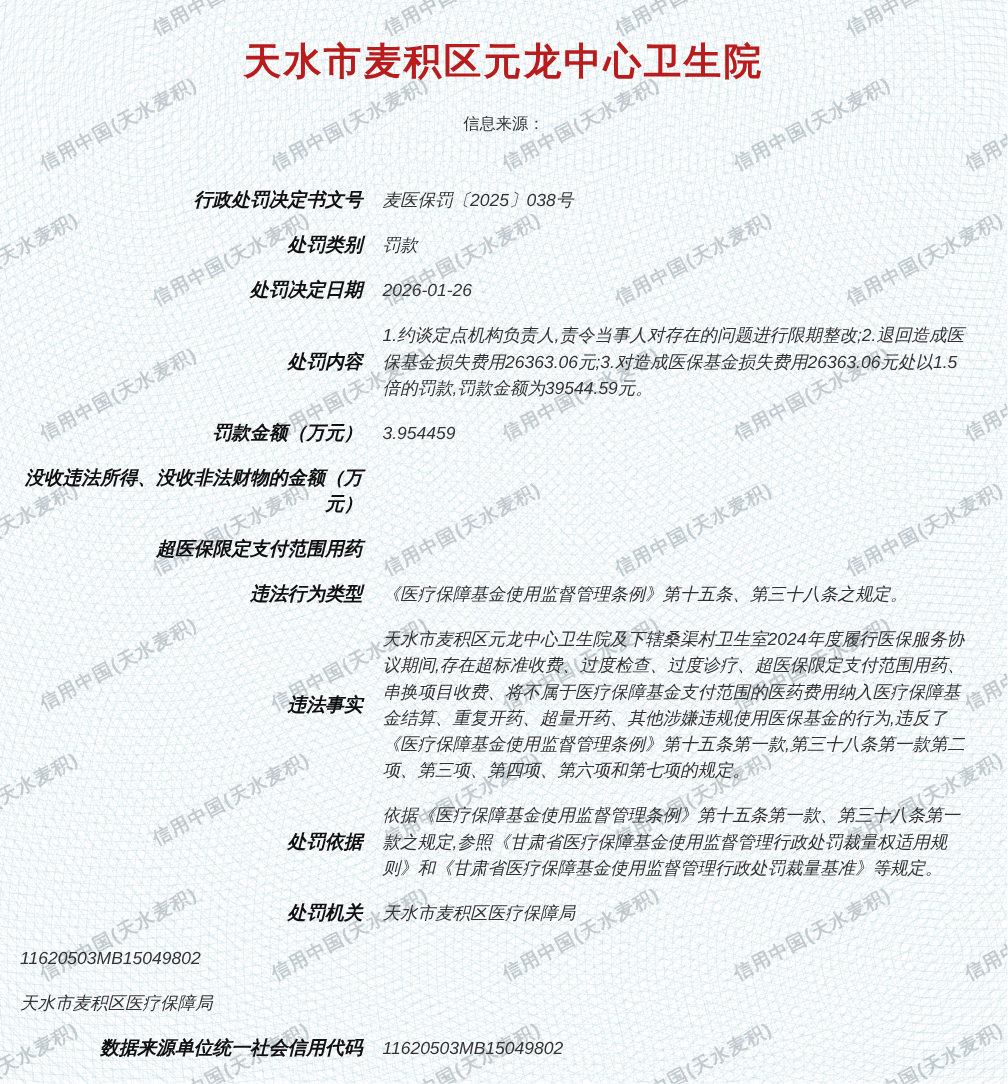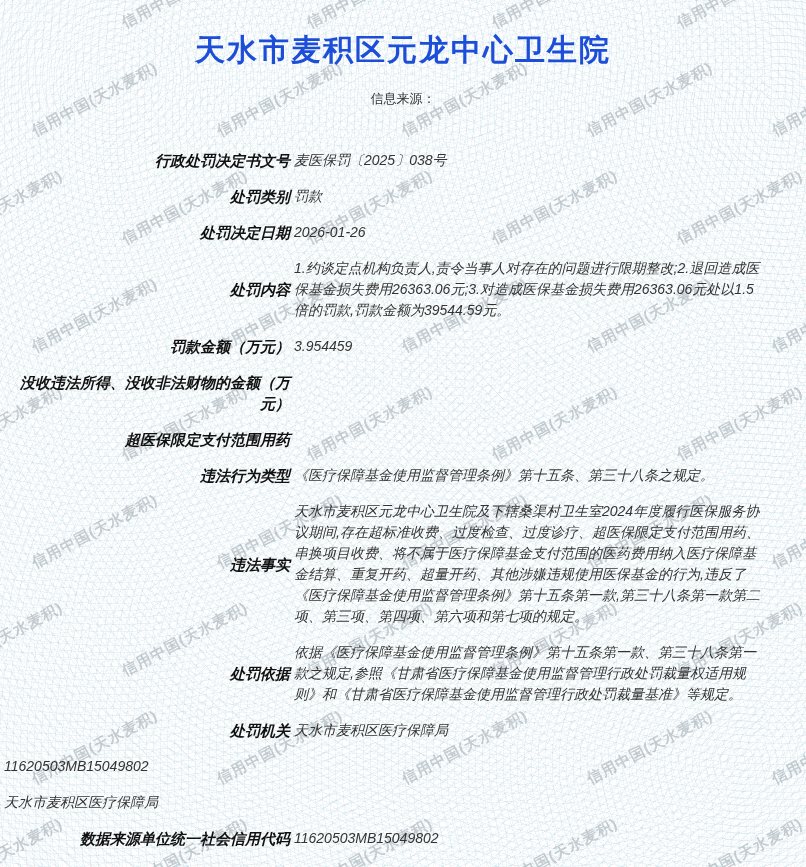--- a/index.html
+++ b/index.html
@@ -32,21 +32,21 @@
     color: rgba(150,159,168,0.50);
   }
   .content { position: absolute; inset: 0; z-index: 2; }
   .page-title {
     margin-top: 32px;
     text-align: center;
     font-family: "Liberation Serif", "DejaVu Serif", serif;
     font-weight: bold;
     font-size: 30px; line-height: 36px;
     letter-spacing: 2px;
-    color: #1d4ed8;
+    color: #b91c1c;
   }
   .info-source {
     margin-top: 22px;
     text-align: center;
     font-size: 13px; line-height: 18px;
     color: #333;
   }
   .rows { margin-top: 42px; font-style: italic; }
   .row {
     display: flex;
@@ -55,21 +55,21 @@
   }
   .row-label {
     width: 290px;
     flex: 0 0 290px;
     text-align: right;
     font-weight: bold;
     font-size: 15px; line-height: 21px;
     color: #111;
   }
   .row-value {
-    margin-left: 4px;
+    margin-left: 16px;
     width: 467px;
     flex: 0 0 467px;
     text-align: left;
     font-size: 14px; line-height: 21px;
     color: #333;
     word-break: break-all;
   }
 </style>
 </head>
 <body>

